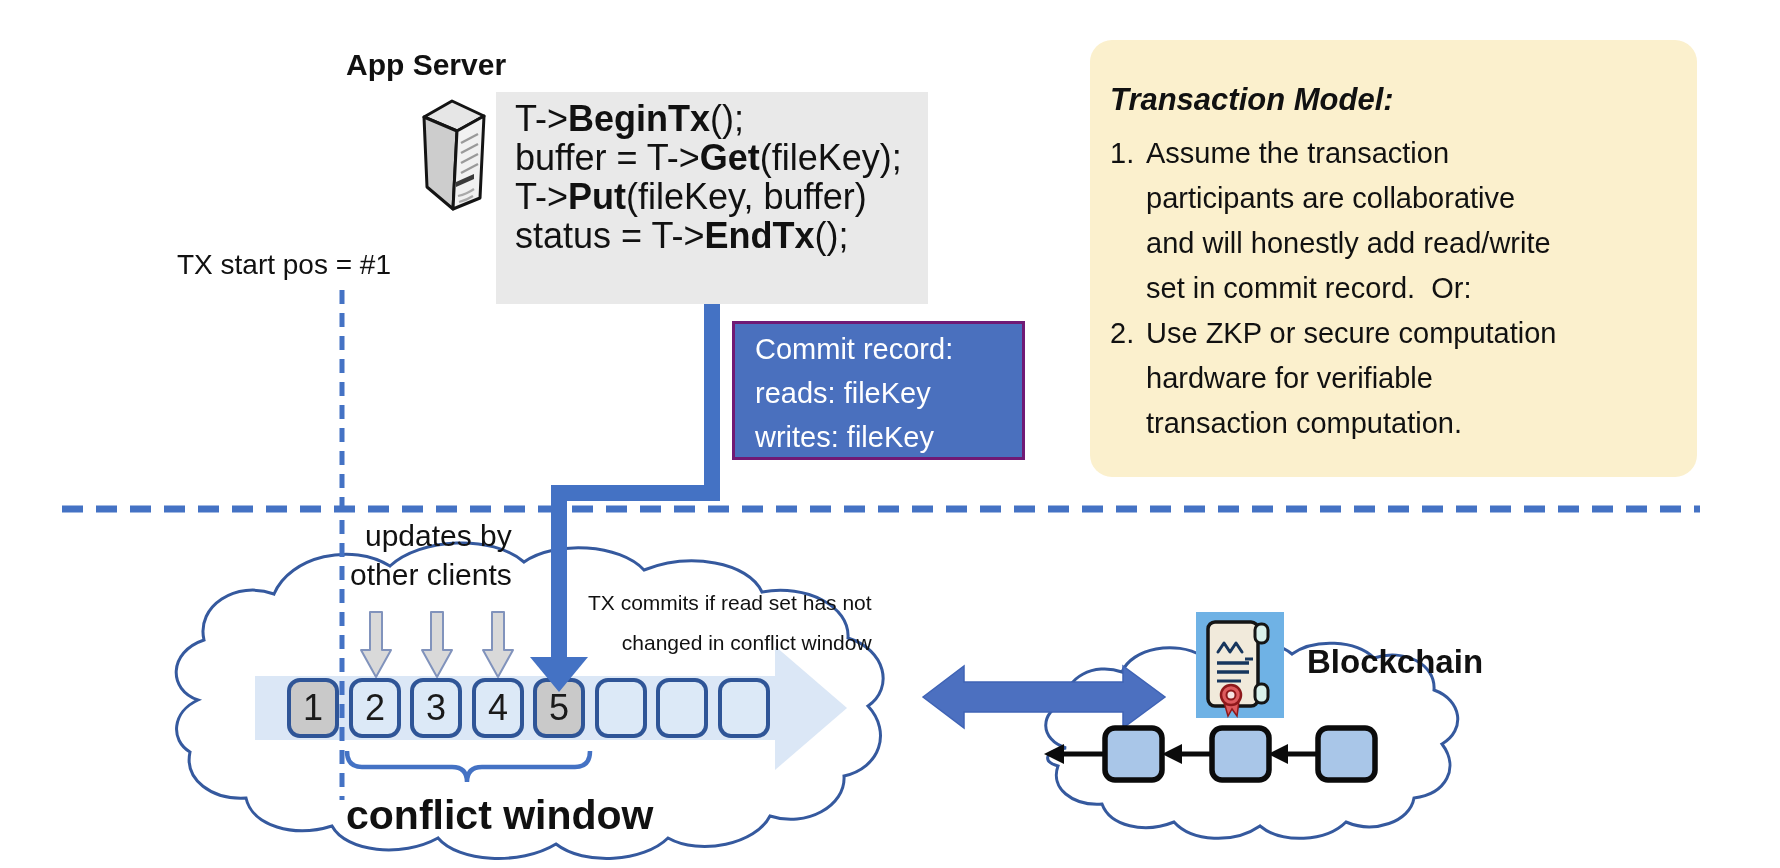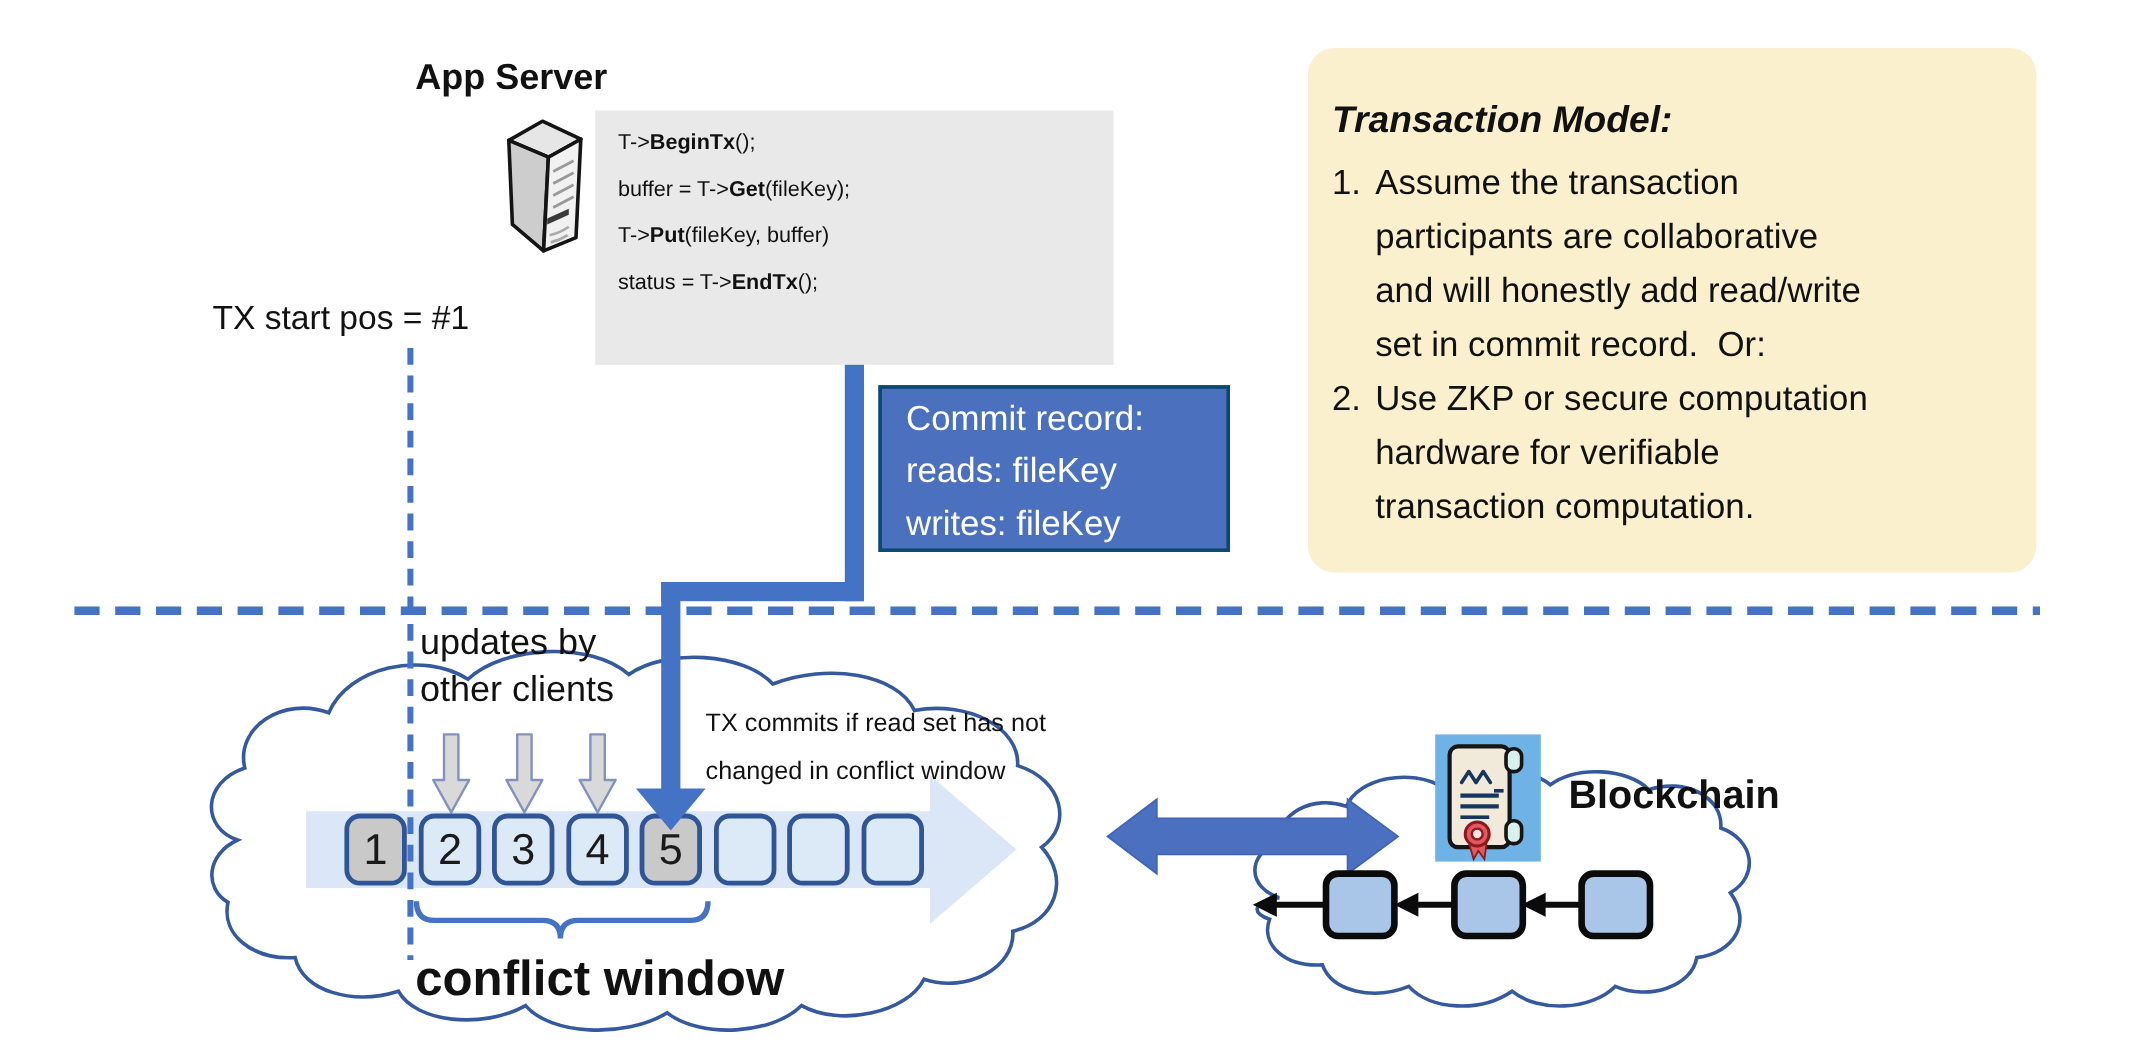--- a/index.html
+++ b/index.html
@@ -1,30 +1,30 @@
 <!DOCTYPE html>
 <html><head>
 <meta charset="utf-8">
 <style>
   html,body{margin:0;padding:0;background:#ffffff;}
   #slide{position:relative;width:1780px;height:868px;background:#ffffff;overflow:hidden;
          font-family:"Liberation Sans", sans-serif;color:#111;}
   svg.layer{position:absolute;left:0;top:0;width:1780px;height:868px;}
   #base-layer{z-index:1;}
   #overlay-layer{z-index:30;pointer-events:none;}
-  .txt{position:absolute;white-space:pre-wrap;}
+  .txt{position:absolute;white-space:pre-wrap;text-align:right;}
   .z20{z-index:20;}
   #app-server-title{left:346px;top:48px;font-size:30px;font-weight:bold;}
   #code-block{position:absolute;left:496px;top:92px;width:432px;height:212px;background:#E9E9E9;
               z-index:15;box-sizing:border-box;padding:7px 0 0 19px;}
-  .code-line{font-size:18px;line-height:39px;white-space:pre;}
+  .code-line{font-size:36px;line-height:39px;white-space:pre;}
   .code-line .b{font-weight:bold;}
   #tx-start-label{left:177px;top:249px;font-size:28px;z-index:20;}
   #commit-box{position:absolute;left:732px;top:321px;width:293px;height:139px;box-sizing:border-box;
-              background:#4A70BE;border:3px solid #0c4a6e;z-index:15;color:#fff;
+              background:#4A70BE;border:3px solid #701a75;z-index:15;color:#fff;
               padding:3px 0 0 20px;font-size:29px;line-height:44px;white-space:pre-wrap;}
   #model-box{position:absolute;left:1090px;top:40px;width:607px;height:437px;box-sizing:border-box;
              background:#FBF0CD;border-radius:22px;z-index:15;padding:42px 18px 0 20px;}
   #model-title{font-size:31px;font-weight:bold;font-style:italic;margin:0 0 13px 0;}
   .model-item{display:flex;font-size:29px;line-height:45px;}
   .model-num{width:36px;flex:0 0 36px;}
   .model-text{white-space:pre-wrap;}
   #updates-label{left:350px;top:516px;font-size:30px;line-height:39px;}
   #tx-commits-label{left:588px;top:583px;font-size:21px;line-height:40px;}
   #conflict-window-label{left:346px;top:792px;font-size:41px;font-weight:bold;}

